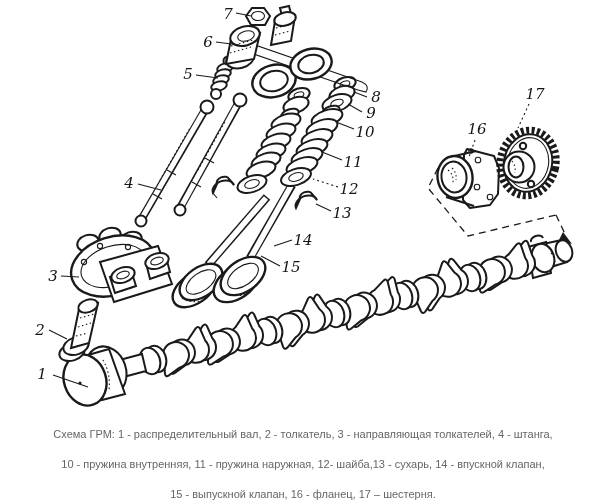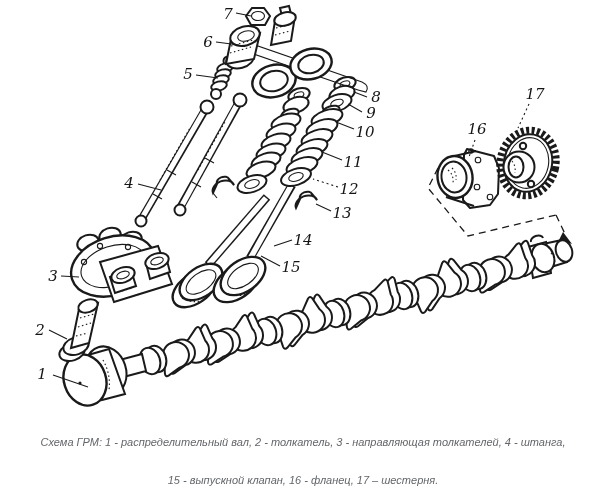--- a/index.html
+++ b/index.html
@@ -11,21 +11,21 @@
   .ln{fill:none;stroke:#1a1a1a;stroke-width:2;}
   .thin{fill:none;stroke:#1a1a1a;stroke-width:1.1;}
   .dot{fill:none;stroke:#1a1a1a;stroke-width:1.1;stroke-dasharray:1.5 2.6;}
   .dash{fill:none;stroke:#1a1a1a;stroke-width:1.3;stroke-dasharray:7 5;}
   .blk{fill:#1a1a1a;stroke:none;}
   .leader{stroke:#1a1a1a;stroke-width:1.1;fill:none;}
   .leader.dotted{stroke-dasharray:2 3;}
   .plabel{font:italic 15px "DejaVu Serif",serif;fill:#141414;text-anchor:middle;}
   .caption{position:absolute;top:415px;left:0;width:606px;text-align:center;
            font-size:11px;color:#63666a;}
-  .caption p{margin:16px;line-height:22px;white-space:nowrap;font-style:italic;}
+  .caption p{margin:8px;line-height:22px;white-space:nowrap;}
 </style>
 </head>
 <body>
 
 <svg id="scene" width="606" height="415" viewBox="0 0 606 415" xmlns="http://www.w3.org/2000/svg">
   <defs>
     <path id="lobe" d="M10,-8.5 A13,13 0 1 0 10,8.5 L21.5,2.2 Q24.8,0 21.5,-2.2 Z"></path>
   </defs>
 
   <g>
@@ -313,14 +313,15 @@
       </g>
       <g>
         <line x1="529" y1="104" x2="518" y2="128" class="leader dotted"></line>
         <text x="535" y="99" class="plabel">17</text>
       </g>
     </g>
 </svg>
 
 <div class="caption">
   <p>Схема ГРМ: 1 - распределительный вал, 2 - толкатель, 3 - направляющая толкателей, 4 - штанга,</p>
+  <p>10 - пружина внутренняя, 11 - пружина наружная, 12- шайба,13 - сухарь, 14 - впускной клапан,</p>
   <p>15 - выпускной клапан, 16 - фланец, 17 – шестерня.</p>
 </div>
 
 </body></html>

